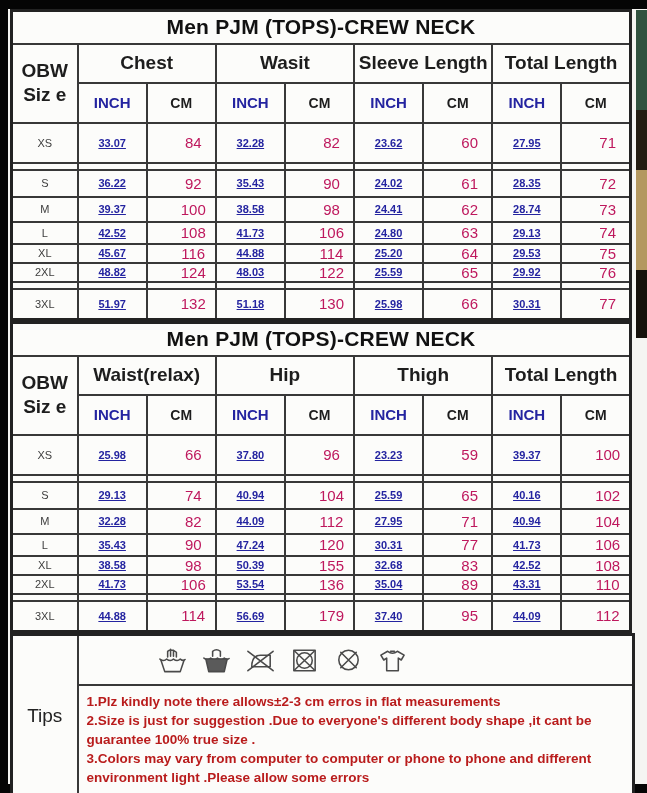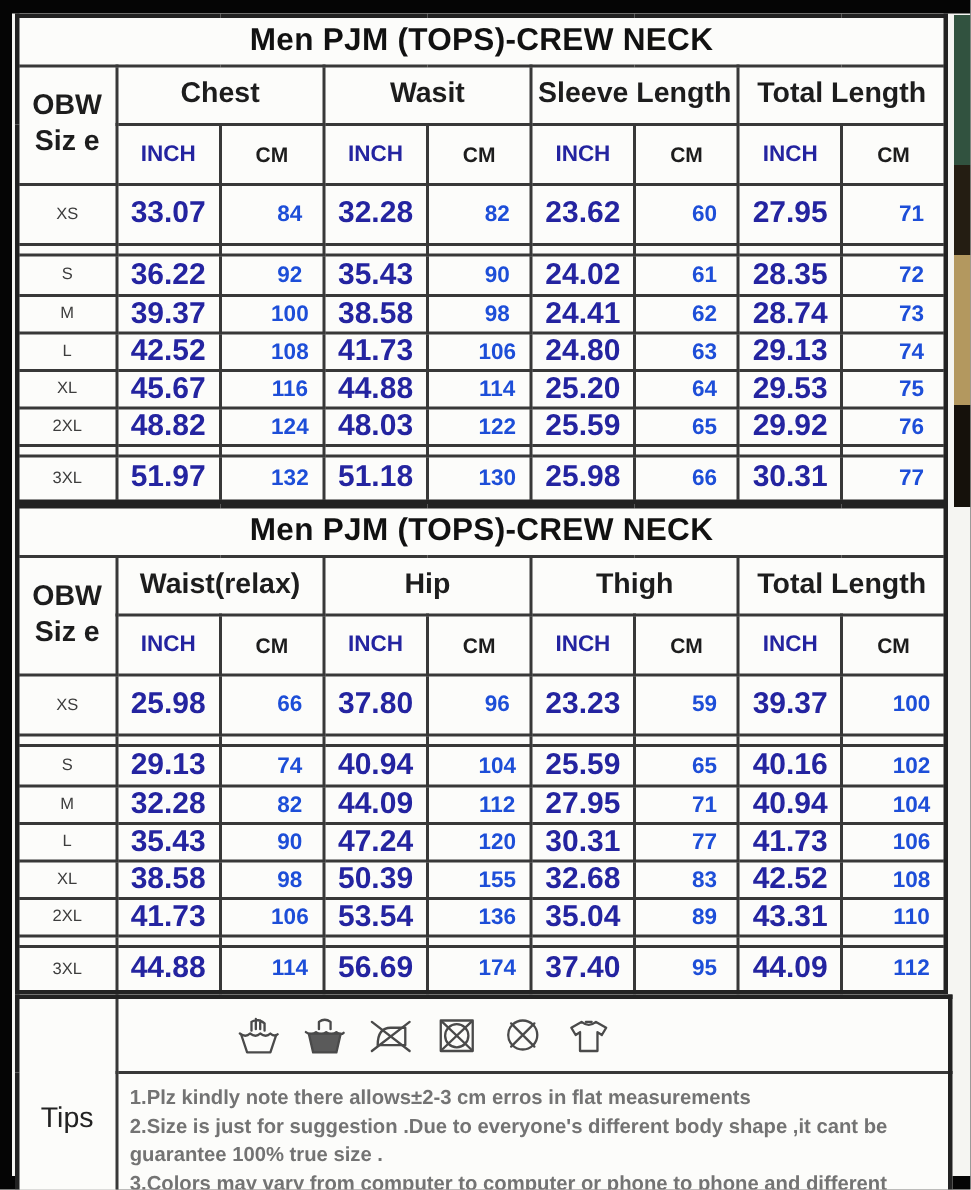--- a/index.html
+++ b/index.html
@@ -24,37 +24,37 @@
   col.c-val{width:69px;}
   tr.title-row{height:33px;}
   td.title{font-size:21px;font-weight:bold;color:#111;letter-spacing:.2px;}
   tr.group-row{height:39px;}
   tr.group-row td{font-size:19px;font-weight:bold;color:#1d1d1d;}
   tr.unit-row{height:40px;margin-top:25px;}
   td.inch-h{font-size:15px;font-weight:bold;color:#2424a0;}
   td.cm-h{font-size:14px;font-weight:bold;color:#1d1d1d;}
   td.size-head{font-size:15px;color:#3b3b3b;line-height:1.25;}
   tbody.data-rows td.size-cell{font-size:11px;color:#3d3d3d;font-weight:normal;}
-  tbody.data-rows td.inch-val{font-size:20px;font-weight:bold;color:#2424a0;}
-  tbody.data-rows td.cm-val{font-size:15px;font-weight:bold;color:#1d4ed8;padding-left:24px;}
+  tbody.data-rows td.inch-val{font-size:11px;font-weight:bold;color:#2424a0;text-decoration:underline;}
+  tbody.data-rows td.cm-val{font-size:15px;font-weight:normal;color:#be185d;padding-left:24px;}
   tr.r-XS{height:40px;} tr.r-S{height:27px;} tr.r-M{height:25px;}
   tr.r-L{height:22px;} tr.r-XL{height:19px;} tr.r-2XL{height:19px;}
   tr.r-3XL{height:31px;}
   tr.spacer-row{height:7px;} tr.spacer-row td{border-top:2px solid #383838;border-bottom:2px solid #383838;}
   
   td.tips-label{font-size:19px;color:#222;background:#fcfcfa;}
   tr.symbols-row{height:50px;}
   td.symbols-cell{text-align:left;}
   .symbols-wrap{display:flex;align-items:center;gap:13px;padding-left:78px;}
   .csym{display:inline-flex;width:31px;height:28px;}
   .csym svg{width:100%;height:100%;stroke:#4a4a4a;fill:none;stroke-width:1.6;stroke-linecap:round;stroke-linejoin:round;}
   tr.tips-row{height:113px;}
   td.tips-text{text-align:left;vertical-align:top;white-space:normal;
     padding:6px 8px 4px 8px;}
-  td.tips-text div{font-size:13.5px;font-weight:bold;color:#737373;line-height:1.42;}
+  td.tips-text div{font-size:13.5px;font-weight:bold;color:#b91c1c;line-height:1.42;}
   
   .sliver{position:absolute;right:0;top:10px;width:11px;height:328px;
     display:flex;flex-direction:column;}
   .sliver .b1{height:100px;background:#31523f;}
   .sliver .b2{height:60px;background:#241d12;}
   .sliver .b3{height:100px;background:#b3985f;}
   .sliver .b4{height:68px;background:#15110b;}
 </style>
 </head>
 <body>
@@ -325,21 +325,21 @@
           <td></td>
           <td></td>
           <td></td>
           <td></td>
         </tr>
         <tr class="r-3XL">
           <td class="size-cell">3XL</td>
           <td class="inch-val">44.88</td>
           <td class="cm-val">114</td>
           <td class="inch-val">56.69</td>
-          <td class="cm-val">174</td>
+          <td class="cm-val">179</td>
           <td class="inch-val">37.40</td>
           <td class="cm-val">95</td>
           <td class="inch-val">44.09</td>
           <td class="cm-val">112</td>
         </tr>
       </tbody>
   </table>
 
   <table class="bottom-table">
     <colgroup>

